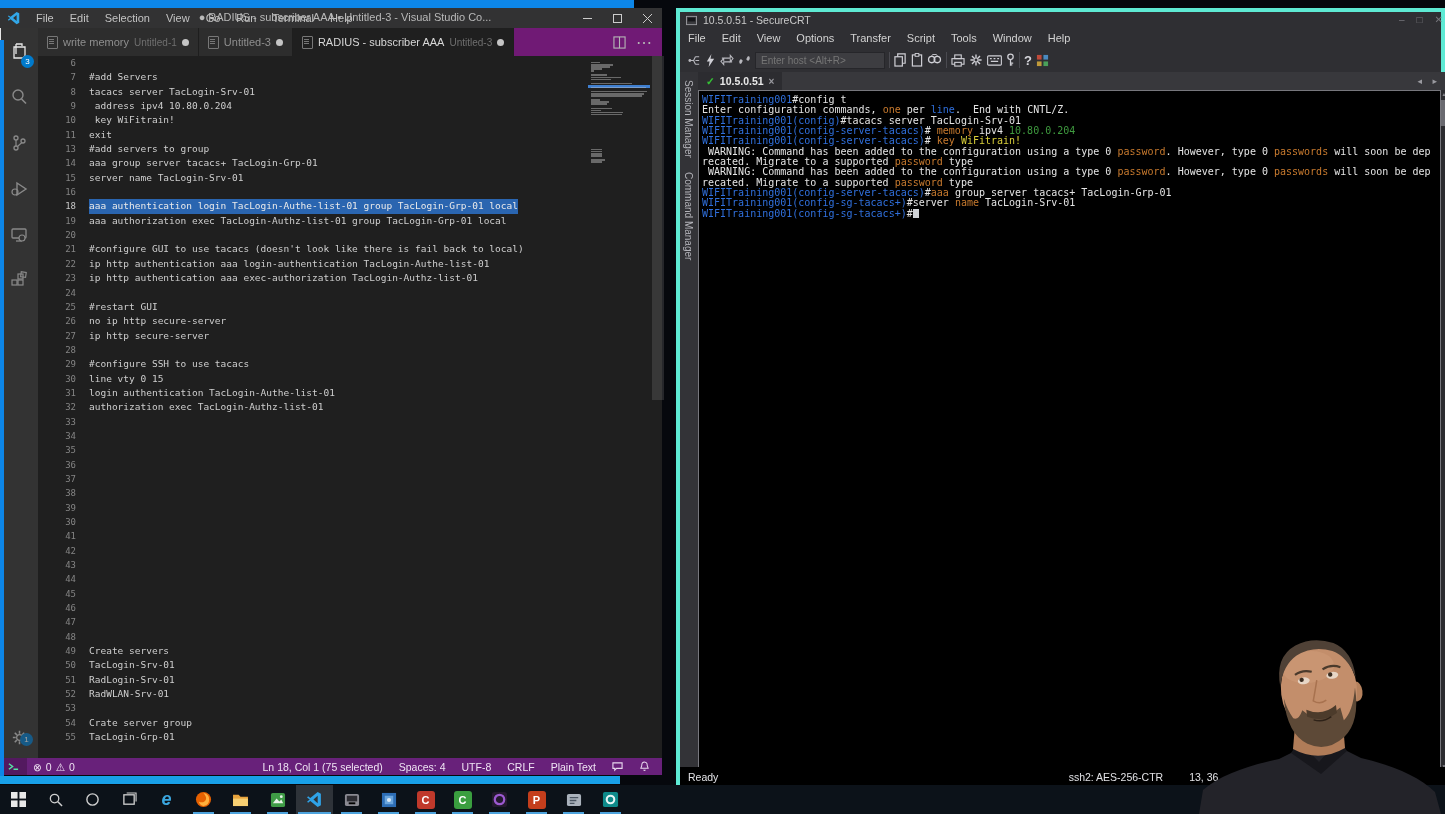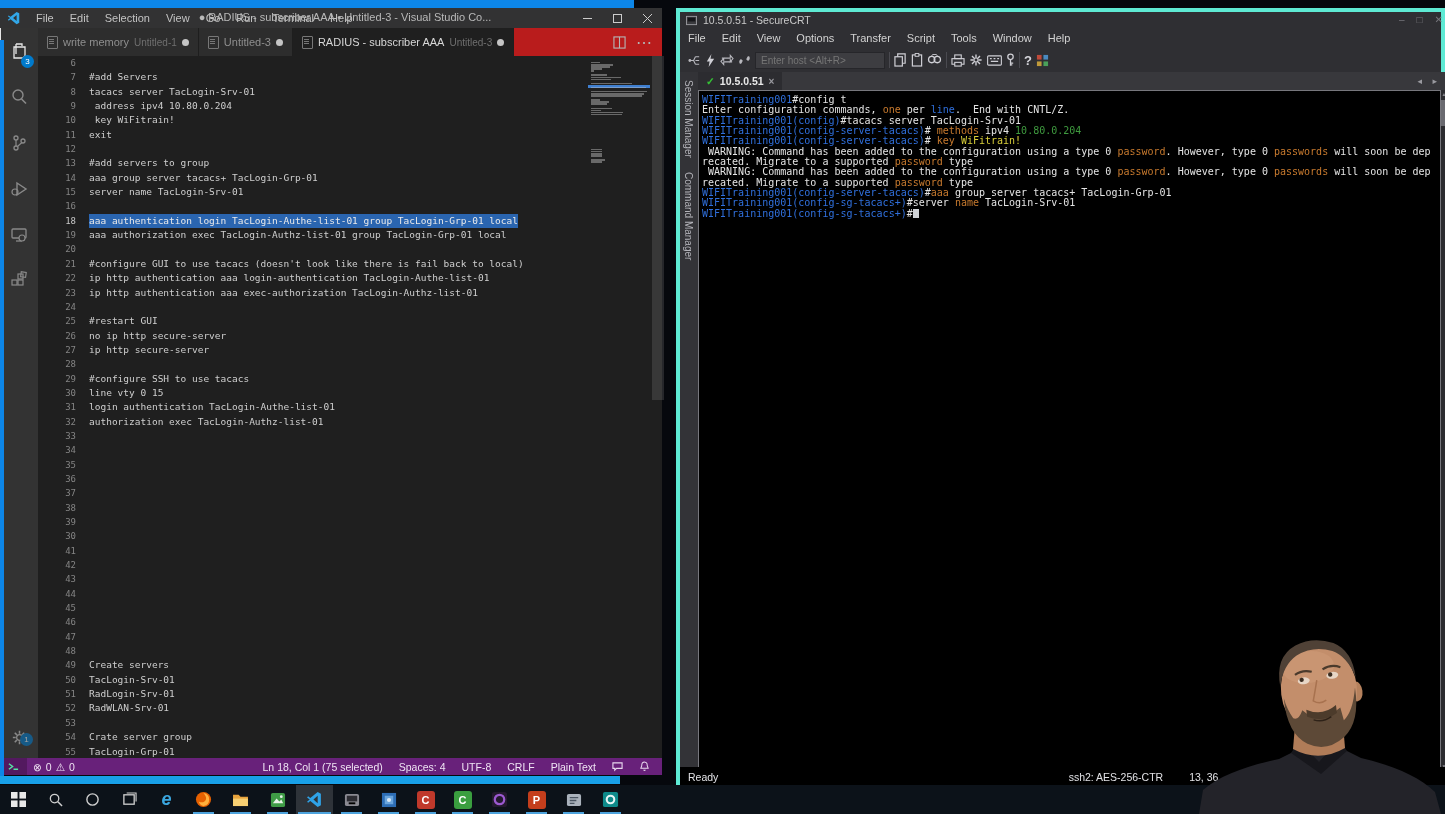--- a/index.html
+++ b/index.html
@@ -15,21 +15,21 @@
 
   
   .vsc{left:0;top:8px;width:662px;height:767px;background:#1f1f1f;z-index:2;}
   .vsc-titlebar{left:0;top:0;width:662px;height:20px;background:#323233;display:flex;align-items:center;font-size:11px;color:#c3c3c3;}
   .vsc-logo{width:14px;height:14px;margin:0 8px 0 7px;}
   .vsc-menus{display:flex;gap:2px;}
   .vsc-menus span{padding:2px 7px;cursor:default;}
   .vsc-title{position:absolute;left:330px;top:3px;transform:translateX(-50%);left:345px;color:#b9b9b9;white-space:nowrap;font-size:11px;}
   .vsc-wc{position:absolute;right:0;top:0;display:flex;height:20px;}
   .vsc-wc div{width:30px;display:flex;align-items:center;justify-content:center;color:#ccc;}
-  .vsc-tabbar{left:38px;top:20px;width:624px;height:28px;background:#b91c1c;display:flex;align-items:stretch;}
+  .vsc-tabbar{left:38px;top:20px;width:624px;height:28px;background:#701a75;display:flex;align-items:stretch;}
   .vsc-tab{display:flex;align-items:center;gap:5px;padding:0 9px;background:#2d2d2d;border-right:1px solid #1e1e1e;font-size:11px;color:#8f8f8f;white-space:nowrap;}
   .vsc-tab.active{background:#1f1f1f;color:#d7d7d7;}
   .vsc-tab .sec{color:#6f6f6f;font-size:10px;}
   .vsc-tab .dot{width:7px;height:7px;border-radius:50%;background:#c5c5c5;}
   .vsc-tab .ficon{width:9px;height:11px;border:1px solid #777;border-radius:1px;position:relative;}
   .vsc-tab .ficon::after{content:"";position:absolute;left:1px;top:2px;width:5px;height:1px;background:#777;box-shadow:0 2px 0 #777,0 4px 0 #777;}
   .vsc-tab-actions{margin-left:auto;display:flex;align-items:center;gap:10px;padding-right:10px;color:#b5b5b5;}
   .vsc-activity{left:0;top:20px;width:38px;height:738px;background:#333333;display:flex;flex-direction:column;align-items:center;}
   .act-item{width:38px;height:46px;display:flex;align-items:center;justify-content:center;position:relative;opacity:.55;}
   .act-item.active{opacity:1;border-left:2px solid #e7e7e7;}
@@ -220,21 +220,20 @@
       </div>
     </div>
 
     <div class="abs vsc-editor" id="vs-editor">
         <div class="code-row"><span class="ln">6</span><span class="ct"></span></div>
         <div class="code-row"><span class="ln">7</span><span class="ct">#add Servers</span></div>
         <div class="code-row"><span class="ln">8</span><span class="ct">tacacs server TacLogin-Srv-01</span></div>
         <div class="code-row"><span class="ln">9</span><span class="ct"> address ipv4 10.80.0.204</span></div>
         <div class="code-row"><span class="ln">10</span><span class="ct"> key WiFitrain!</span></div>
         <div class="code-row"><span class="ln">11</span><span class="ct">exit</span></div>
-        <div class="code-row"><span class="ln">12</span><span class="ct"></span></div>
         <div class="code-row"><span class="ln">13</span><span class="ct">#add servers to group</span></div>
         <div class="code-row"><span class="ln">14</span><span class="ct">aaa group server tacacs+ TacLogin-Grp-01</span></div>
         <div class="code-row"><span class="ln">15</span><span class="ct">server name TacLogin-Srv-01</span></div>
         <div class="code-row"><span class="ln">16</span><span class="ct"></span></div>
         <div class="code-row sel"><span class="ln">18</span><span class="ct">aaa authentication login TacLogin-Authe-list-01 group TacLogin-Grp-01 local</span></div>
         <div class="code-row"><span class="ln">19</span><span class="ct">aaa authorization exec TacLogin-Authz-list-01 group TacLogin-Grp-01 local</span></div>
         <div class="code-row"><span class="ln">20</span><span class="ct"></span></div>
         <div class="code-row"><span class="ln">21</span><span class="ct">#configure GUI to use tacacs (doesn't look like there is fail back to local)</span></div>
         <div class="code-row"><span class="ln">22</span><span class="ct">ip http authentication aaa login-authentication TacLogin-Authe-list-01</span></div>
         <div class="code-row"><span class="ln">23</span><span class="ct">ip http authentication aaa exec-authorization TacLogin-Authz-list-01</span></div>
@@ -424,21 +423,21 @@
 
     <div class="abs crt-side" id="crt-side">
         <span>Session Manager</span>
         <span>Command Manager</span>
       </div>
 
     <div class="abs crt-term" id="crt-term">
         <div class="t-line"><span class="t-b">WIFITraining001</span><span class="t-p">#config t</span></div>
         <div class="t-line"><span class="t-p">Enter configuration commands, </span><span class="t-o">one</span><span class="t-p"> per </span><span class="t-b">line</span><span class="t-p">.  End with CNTL/Z.</span></div>
         <div class="t-line"><span class="t-b">WIFITraining001(config)</span><span class="t-p">#tacacs server TacLogin-Srv-01</span></div>
-        <div class="t-line"><span class="t-b">WIFITraining001(config-server-tacacs)</span><span class="t-p"># </span><span class="t-o">methods</span><span class="t-p"> ipv4 </span><span class="t-g">10.80.0.204</span></div>
+        <div class="t-line"><span class="t-b">WIFITraining001(config-server-tacacs)</span><span class="t-p"># </span><span class="t-o">memory</span><span class="t-p"> ipv4 </span><span class="t-g">10.80.0.204</span></div>
         <div class="t-line"><span class="t-b">WIFITraining001(config-server-tacacs)</span><span class="t-p"># </span><span class="t-o">key</span><span class="t-p"> </span><span class="t-y">WiFitrain!</span></div>
         <div class="t-line"><span class="t-p"> WARNING: Command has been added to the configuration using a type 0 </span><span class="t-o">password</span><span class="t-p">. However, type 0 </span><span class="t-o">passwords</span><span class="t-p"> will soon be dep</span></div>
         <div class="t-line"><span class="t-p">recated. Migrate to a supported </span><span class="t-o">password</span><span class="t-p"> type</span></div>
         <div class="t-line"><span class="t-p"> WARNING: Command has been added to the configuration using a type 0 </span><span class="t-o">password</span><span class="t-p">. However, type 0 </span><span class="t-o">passwords</span><span class="t-p"> will soon be dep</span></div>
         <div class="t-line"><span class="t-p">recated. Migrate to a supported </span><span class="t-o">password</span><span class="t-p"> type</span></div>
         <div class="t-line"><span class="t-b">WIFITraining001(config-server-tacacs)</span><span class="t-p">#</span><span class="t-o">aaa</span><span class="t-p"> group server tacacs+ TacLogin-Grp-01</span></div>
         <div class="t-line"><span class="t-b">WIFITraining001(config-sg-tacacs+)</span><span class="t-p">#server </span><span class="t-o">name</span><span class="t-p"> TacLogin-Srv-01</span></div>
         <div class="t-line"><span class="t-b">WIFITraining001(config-sg-tacacs+)</span><span class="t-p">#</span><span class="t-cur"></span></div>
       </div>
 

